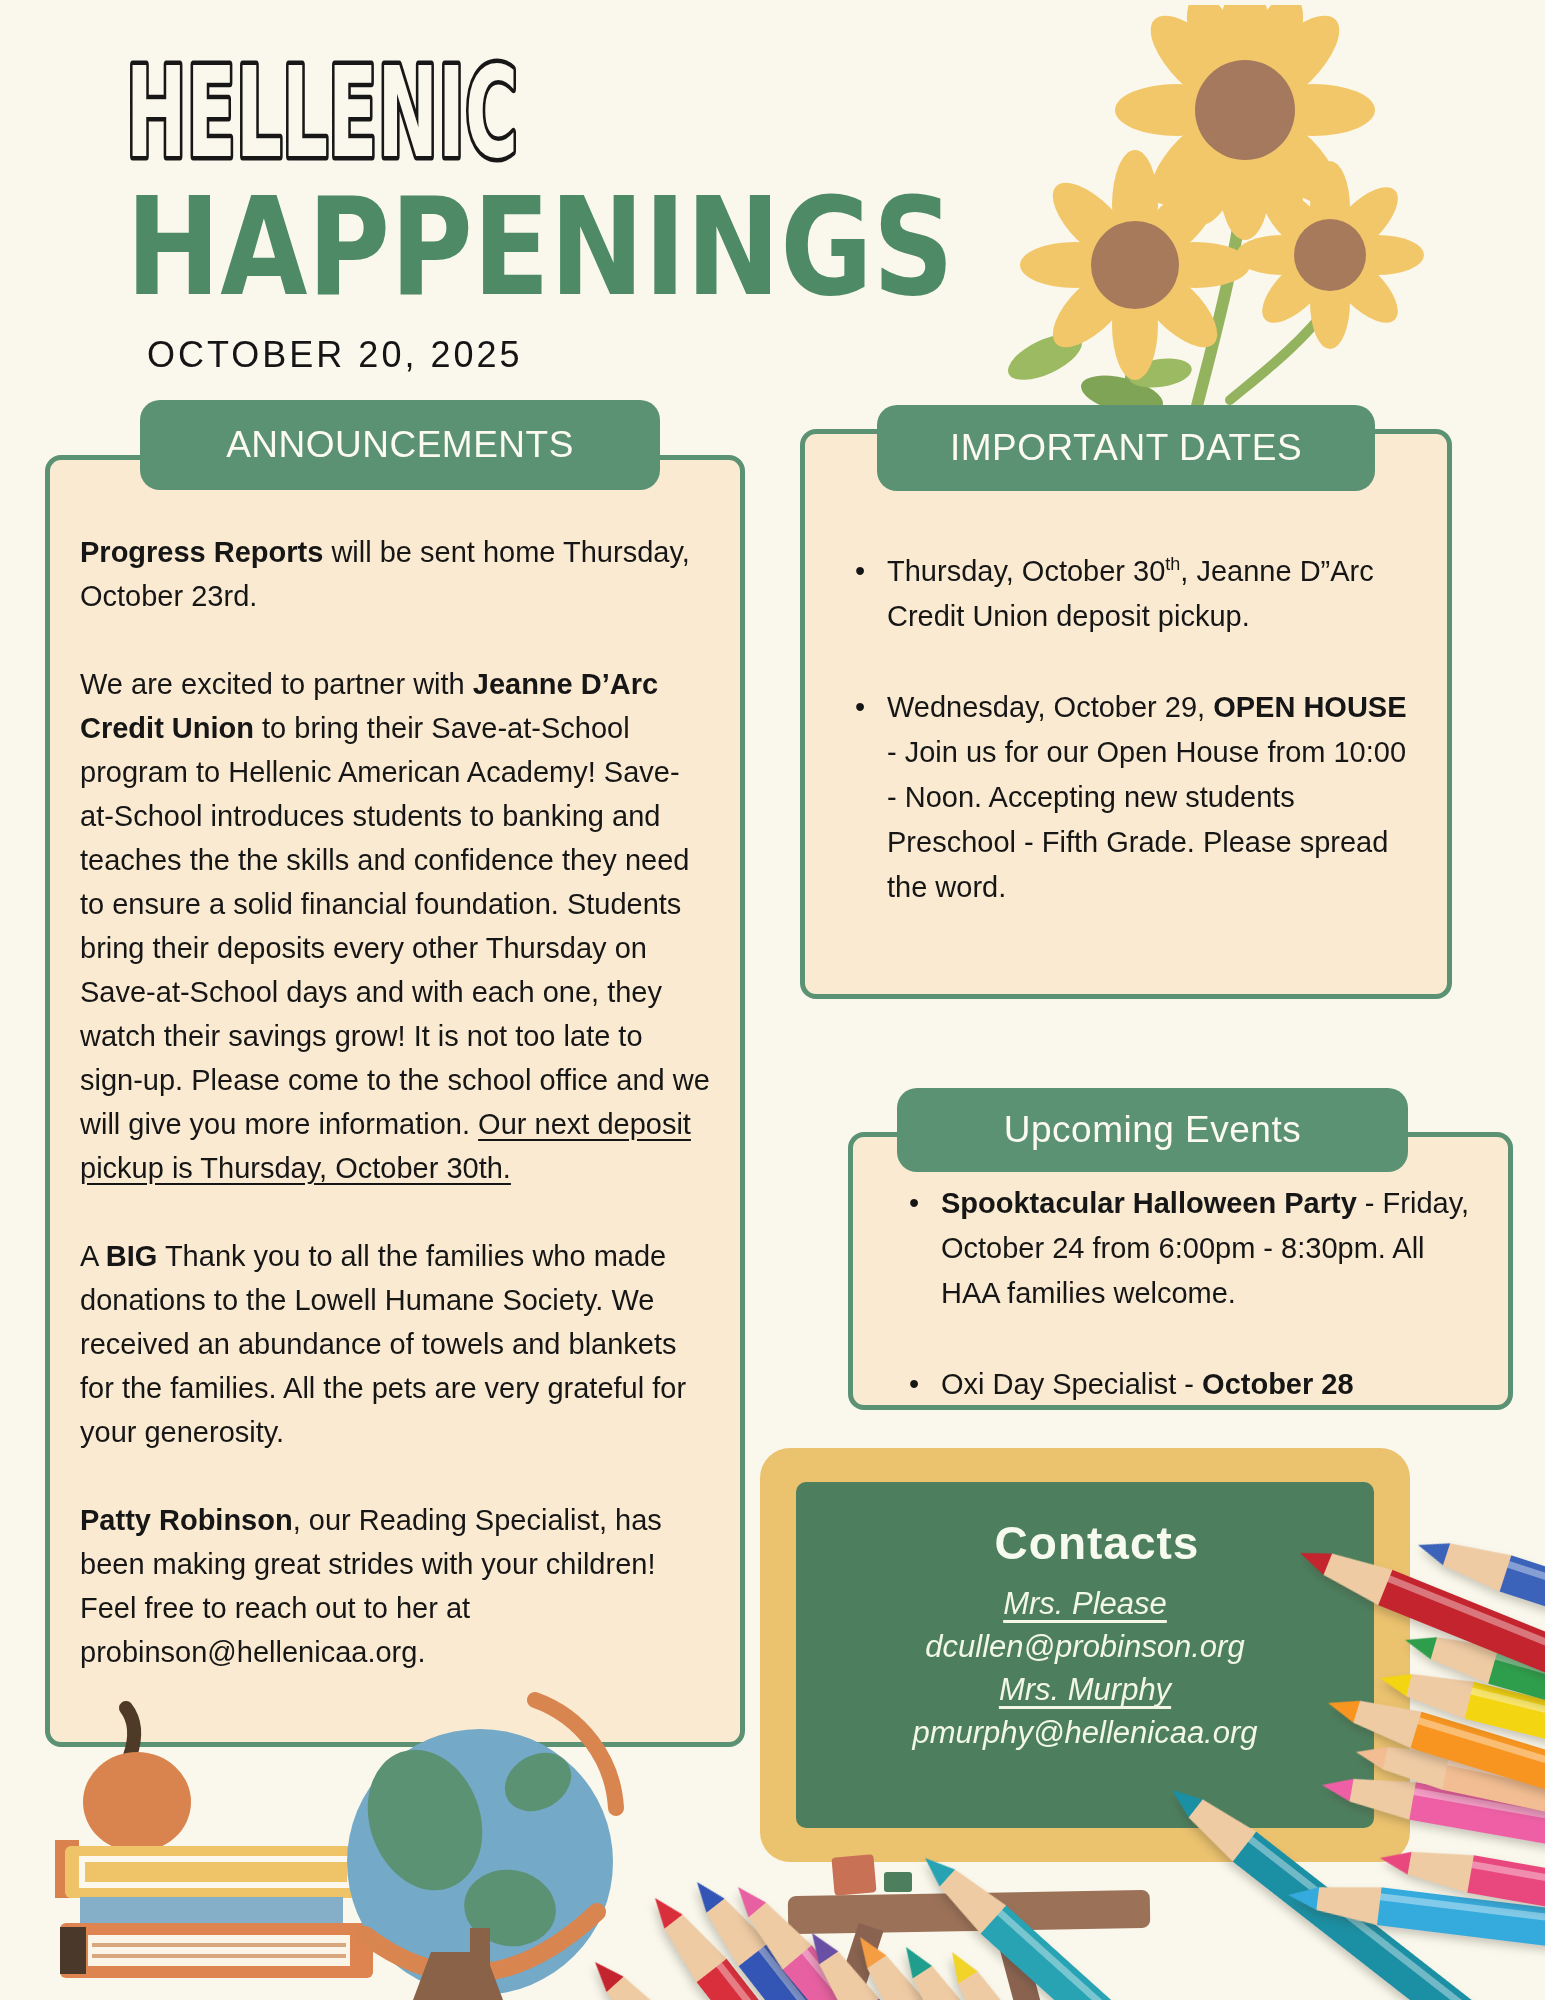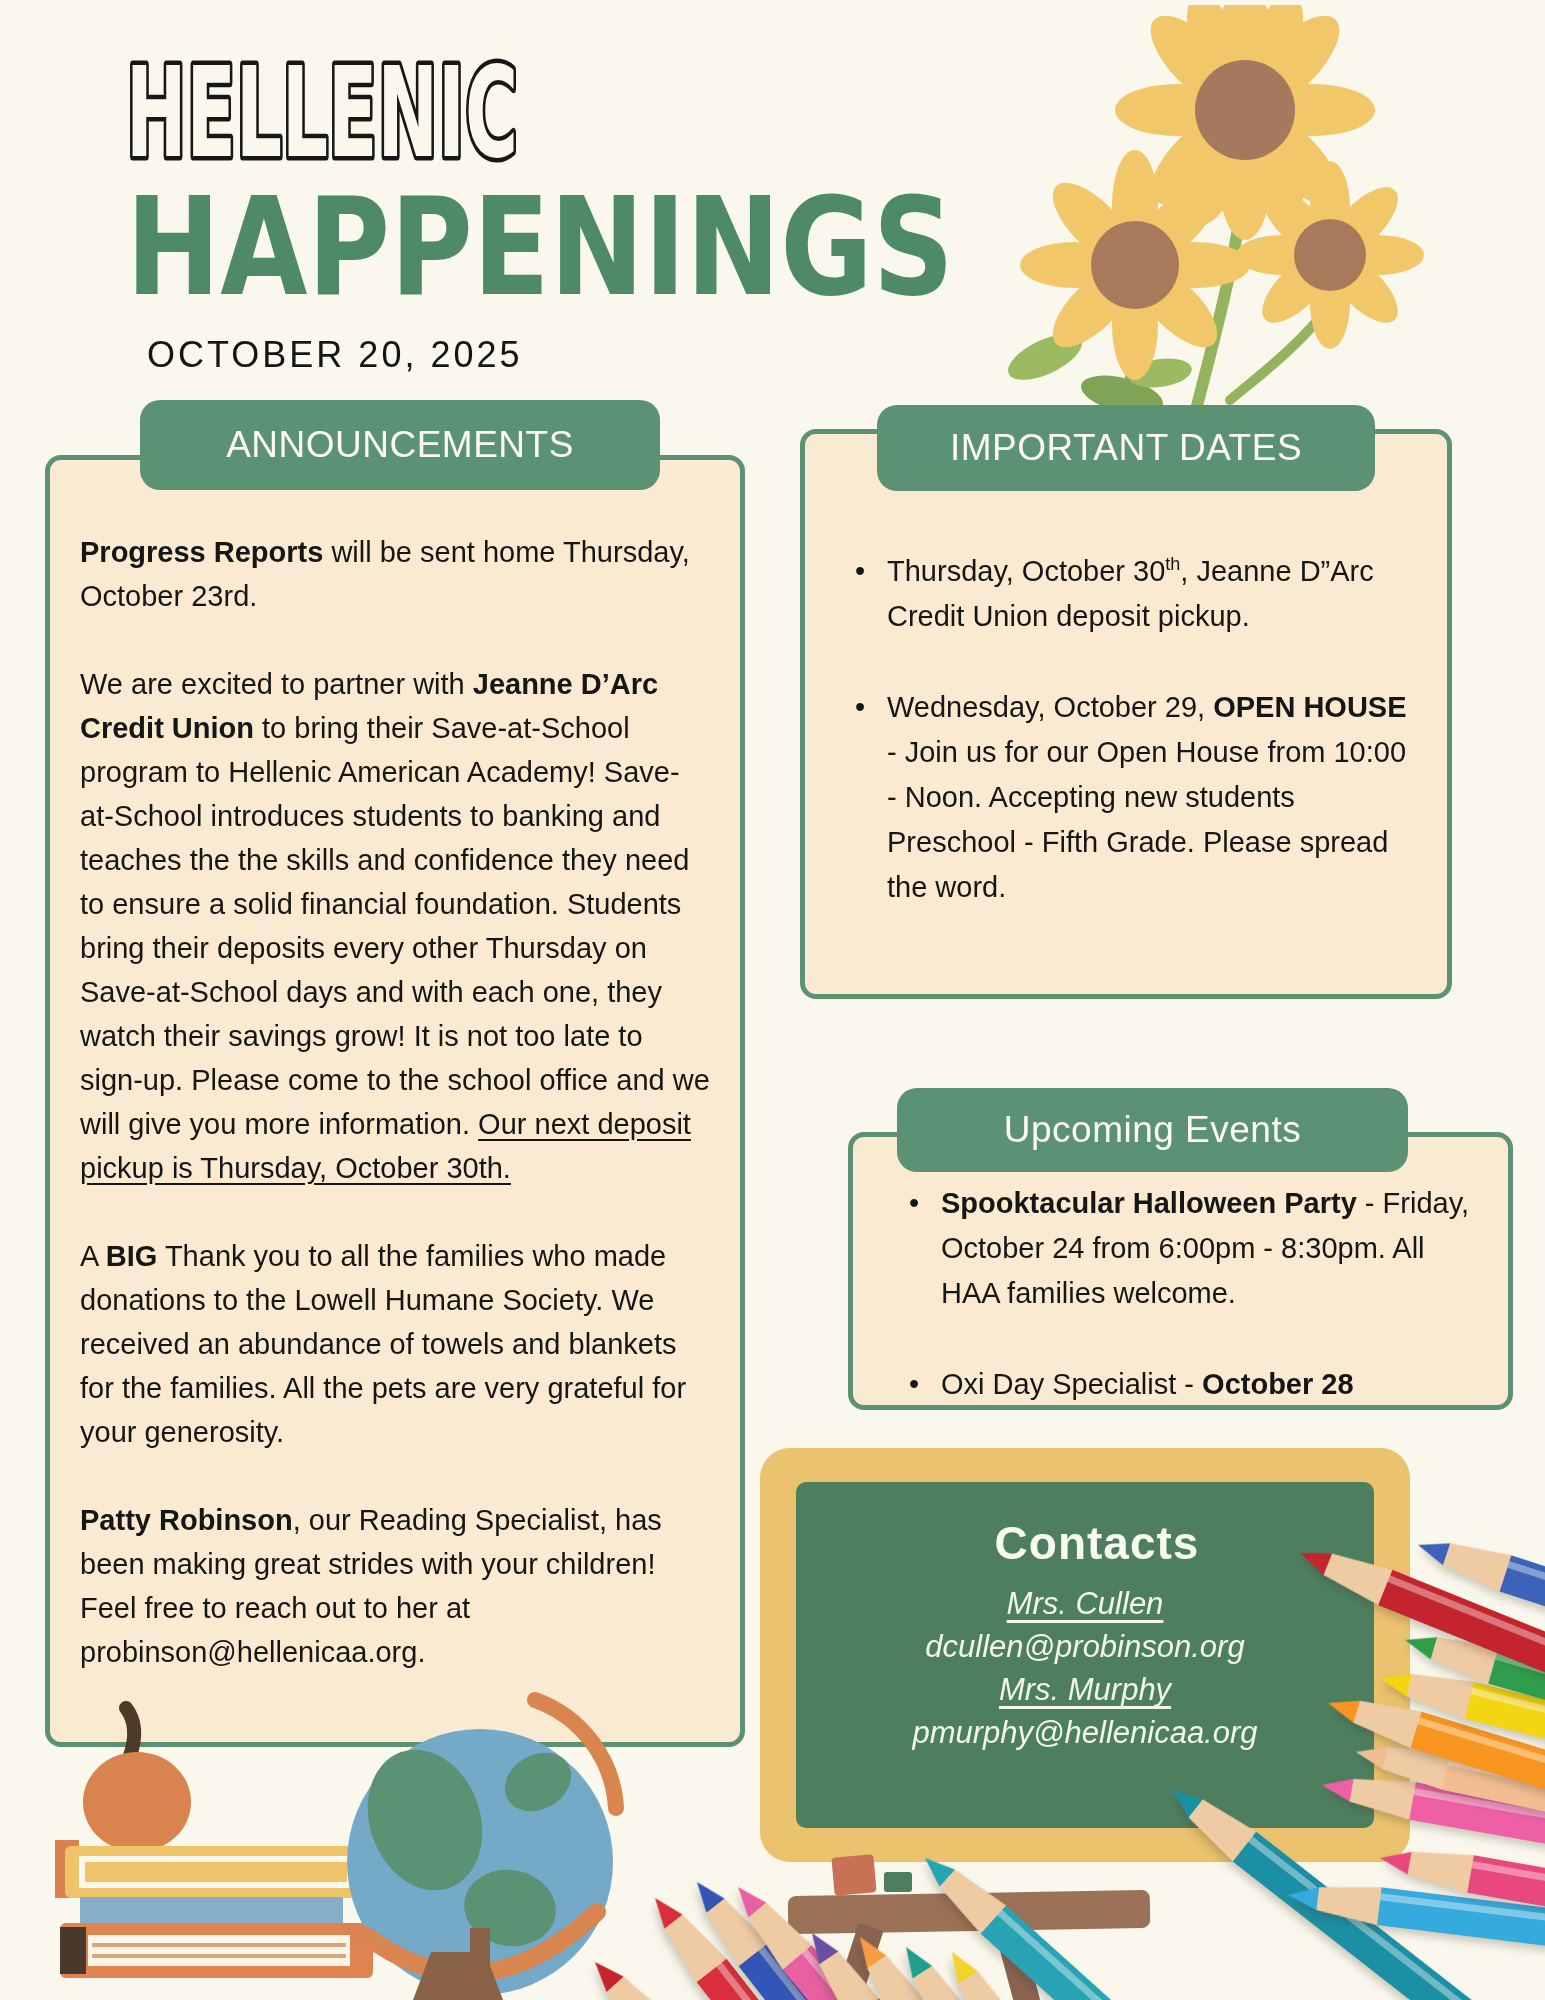--- a/index.html
+++ b/index.html
@@ -159,21 +159,21 @@
     <ul class="blist">
       <li><b>Spooktacular Halloween Party</b><span> - Friday, October 24 from 6:00pm - 8:30pm. All HAA families welcome.</span></li>
       <li><span>Oxi Day Specialist - </span><b>October 28</b></li>
     </ul>
   </div>
 
   <div class="board-frame">
     <div class="board">
       <div class="board-title">Contacts</div>
       <div class="board-lines">
-        <div class="c-name">Mrs. Cullen</div>
+        <div class="c-name">Mrs. Please</div>
         <div>dcullen@probinson.org</div>
         <div class="c-name">Mrs. Murphy</div>
         <div>pmurphy@hellenicaa.org</div>
       </div>
     </div>
   </div>
   <div class="easel-eraser"></div>
   <div class="easel-chalk"></div>
   <div class="easel-bar"></div>
   <div class="easel-leg leg-l"></div>

